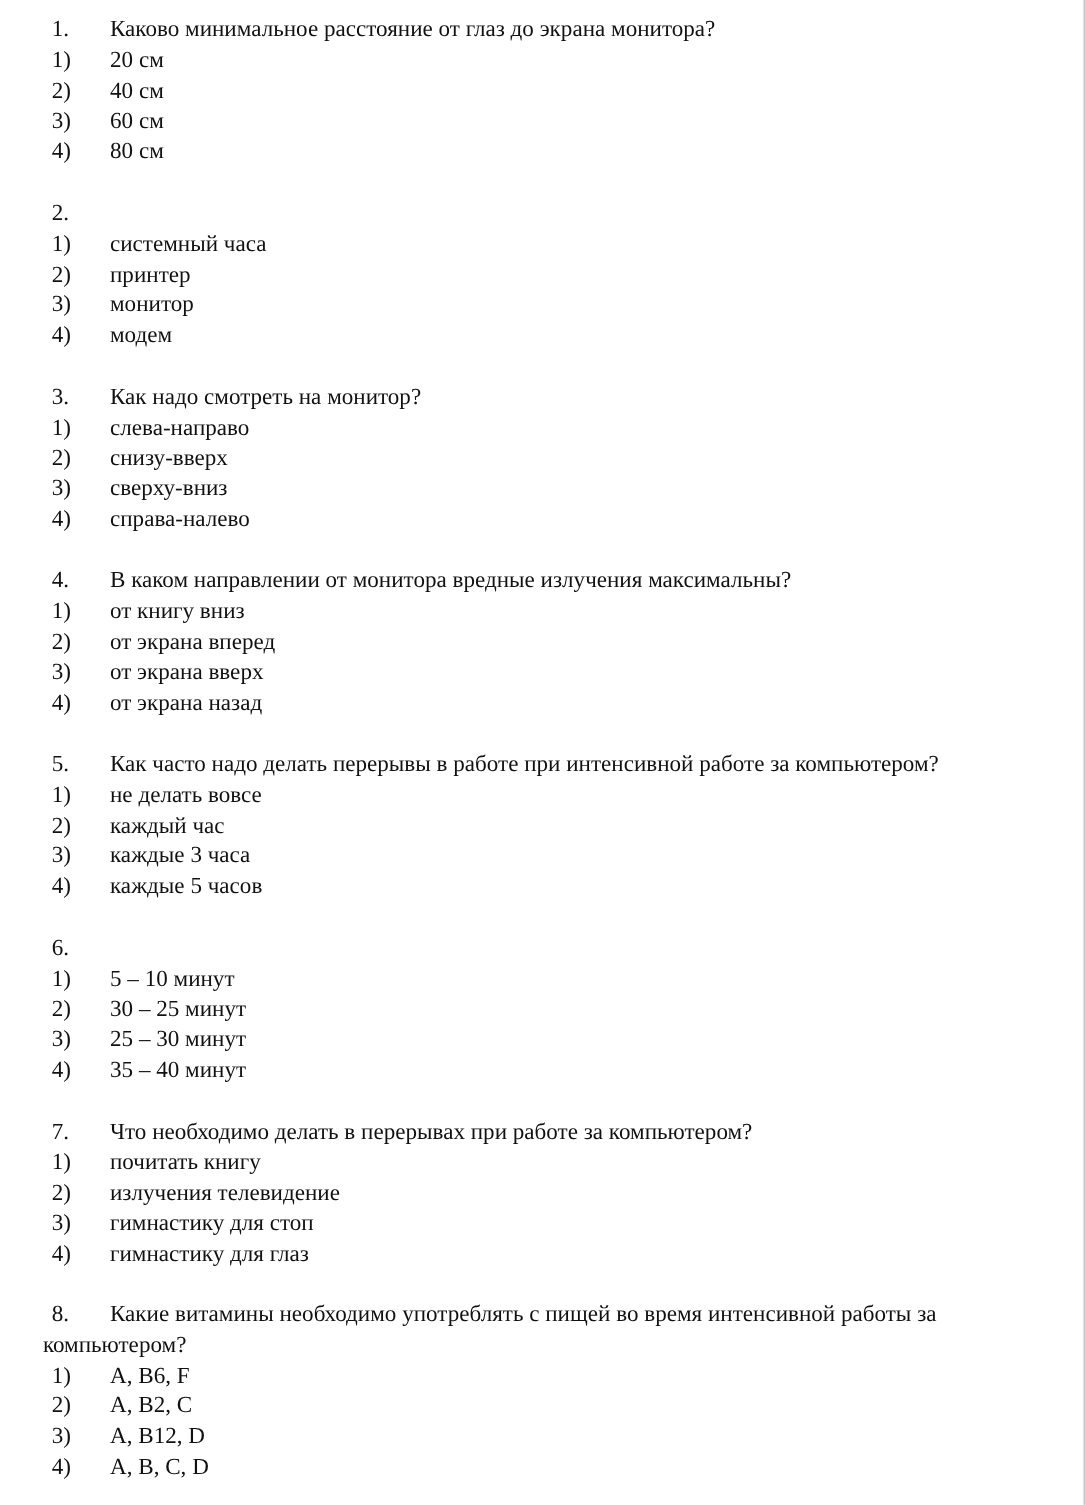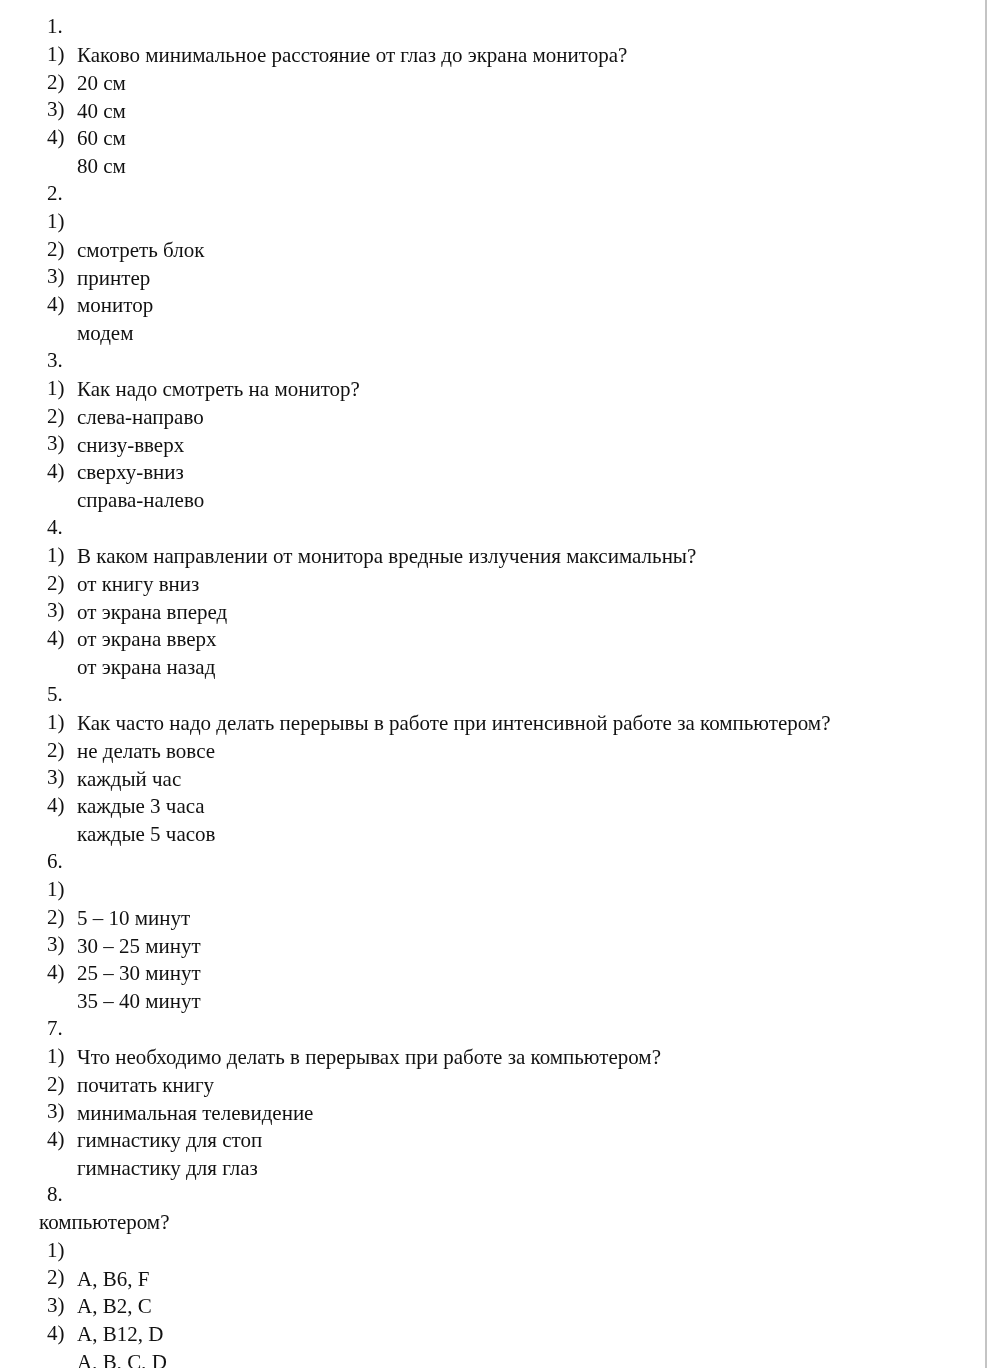--- a/index.html
+++ b/index.html
@@ -43,23 +43,22 @@
       font-size: 21px;
       white-space: nowrap;
     }
     .num {
       position: absolute;
       left: 47px;
       top: 0;
     }
     .text {
       position: absolute;
-      left: 77px;
-      top: 0;
-      margin-top: 29px;
+      left: 100px;
+      top: 0;
     }
     .cont {
       position: absolute;
       left: 39px;
       top: 0;
     }
     .q1 { top: 13px; }
     .q2 { top: 180px; }
     .q3 { top: 347px; }
     .q4 { top: 514px; }
@@ -95,21 +94,21 @@
       <span class="text">80 см</span>
     </div>
   </div>
 
   <div class="question q2">
     <div class="line">
       <span class="num">2.</span>
     </div>
     <div class="line">
       <span class="num">1)</span>
-      <span class="text">смотреть блок</span>
+      <span class="text">системный часа</span>
     </div>
     <div class="line">
       <span class="num">2)</span>
       <span class="text">принтер</span>
     </div>
     <div class="line">
       <span class="num">3)</span>
       <span class="text">монитор</span>
     </div>
     <div class="line">
@@ -213,35 +212,36 @@
     <div class="line">
       <span class="num">7.</span>
       <span class="text">Что необходимо делать в перерывах при работе за компьютером?</span>
     </div>
     <div class="line">
       <span class="num">1)</span>
       <span class="text">почитать книгу</span>
     </div>
     <div class="line">
       <span class="num">2)</span>
-      <span class="text">минимальная телевидение</span>
+      <span class="text">излучения телевидение</span>
     </div>
     <div class="line">
       <span class="num">3)</span>
       <span class="text">гимнастику для стоп</span>
     </div>
     <div class="line">
       <span class="num">4)</span>
       <span class="text">гимнастику для глаз</span>
     </div>
   </div>
 
   <div class="question q8">
     <div class="line">
       <span class="num">8.</span>
+      <span class="text">Какие витамины необходимо употреблять с пищей во время интенсивной работы за</span>
     </div>
     <div class="line">
       <span class="cont">компьютером?</span>
     </div>
     <div class="line">
       <span class="num">1)</span>
       <span class="text">A, B6, F</span>
     </div>
     <div class="line">
       <span class="num">2)</span>

